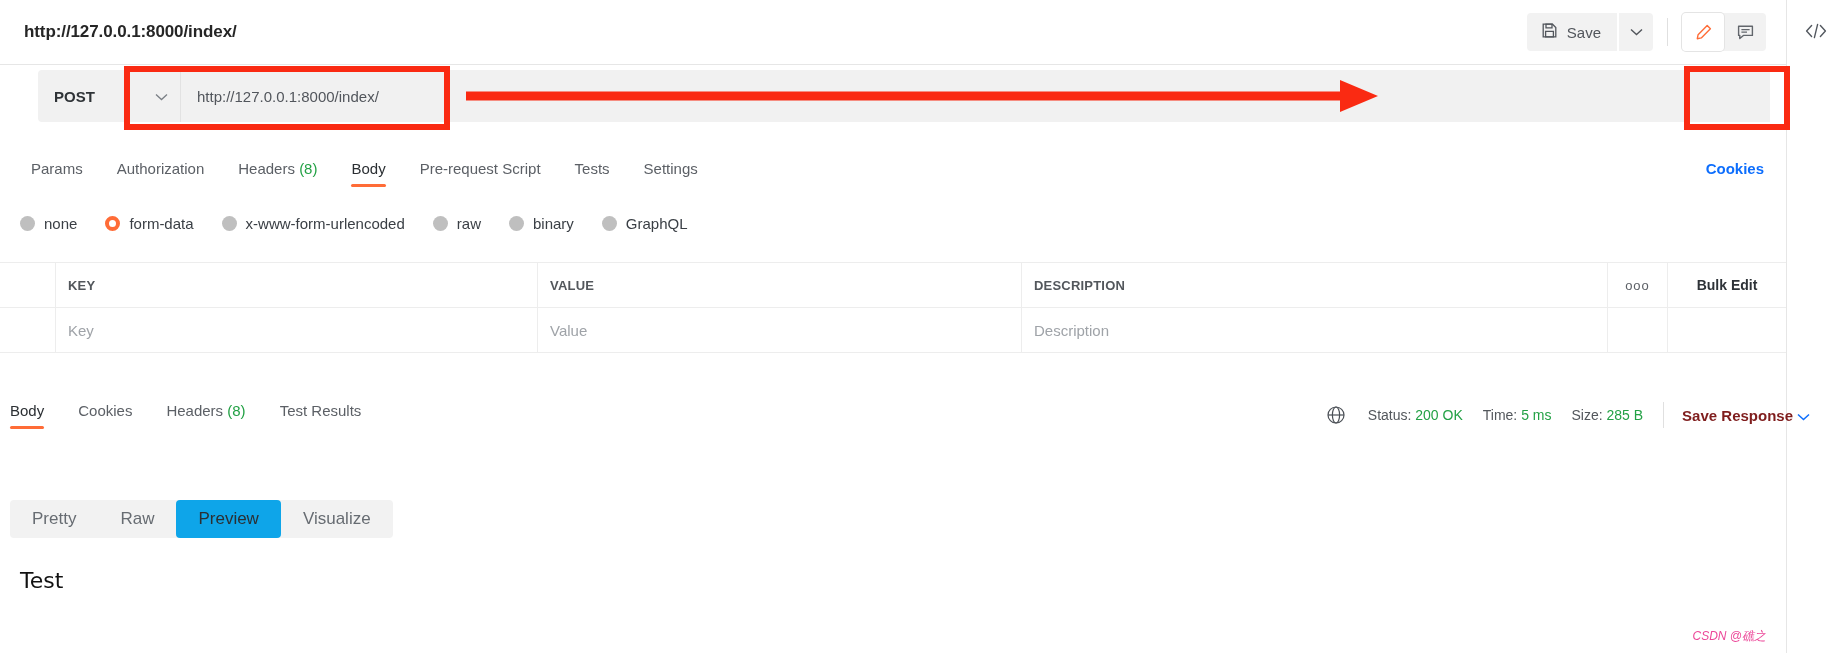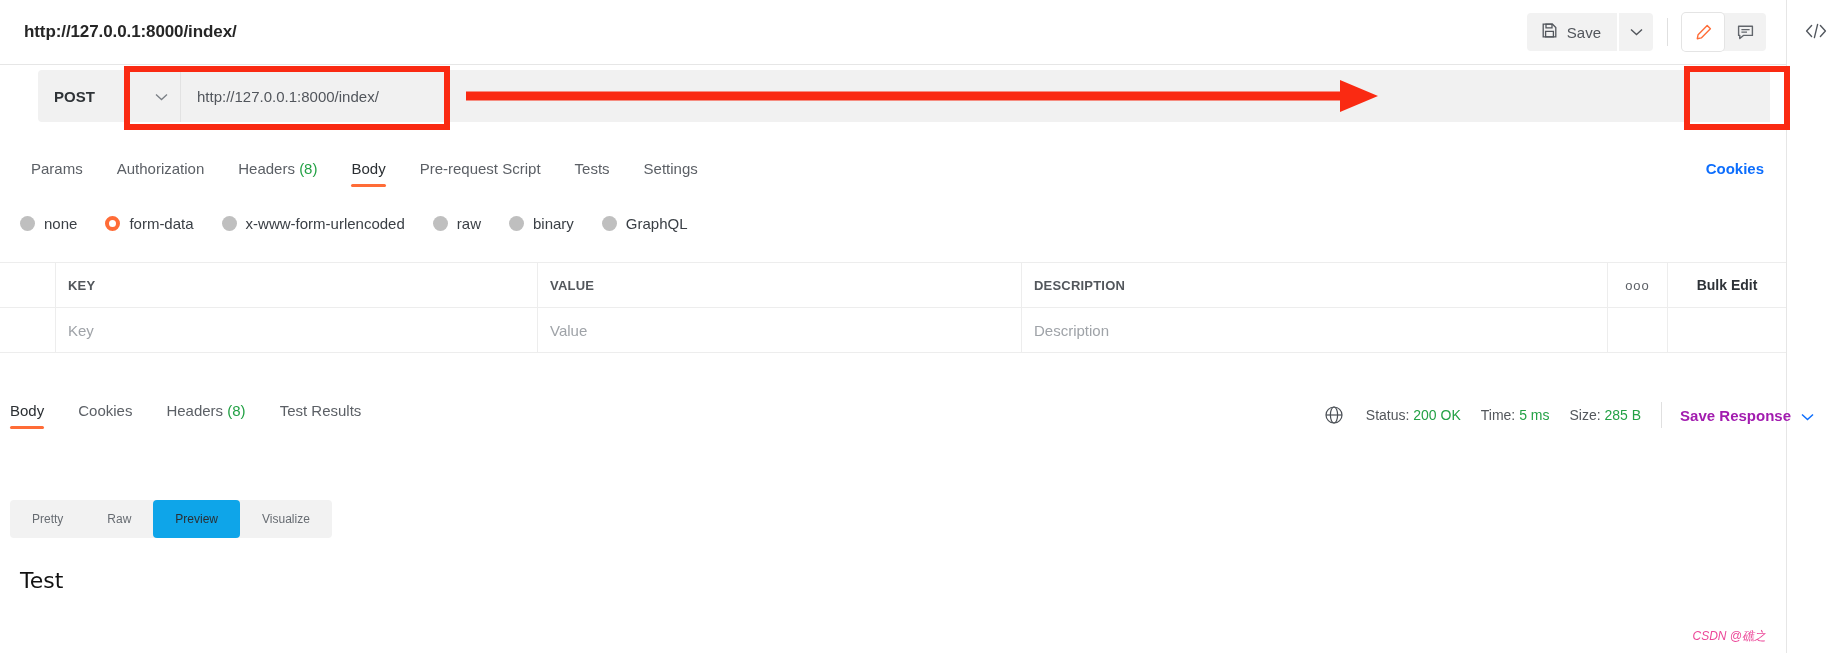--- a/index.html
+++ b/index.html
@@ -155,40 +155,40 @@
     font-size: 14px; font-weight: bold; color: #2e3338; cursor: pointer;
   }
   .col-head { font-size: 13px; font-weight: bold; color: #53575c; letter-spacing: 0.2px; }
   .ph { color: #9fa3a8; font-size: 15px; }
   .resp-tabs {
     position: absolute; left: 0; top: 402px; width: 1786px; height: 40px;
     display: flex; align-items: flex-start;
   }
   .resp-tabs .tab:first-child { margin-left: 10px; }
   .resp-status {
-    position: absolute; right: 8px; top: 402px; display: flex; align-items: center;
-    gap: 0; padding-right: 22px; font-size: 14px; color: #53575c;
+    position: absolute; right: 0; top: 402px; display: flex; align-items: center;
+    gap: 0; padding-right: 34px; font-size: 14px; color: #53575c;
   }
   .globe { margin-right: 22px; color: #4a4f55; display: flex; align-items: center; }
   .stat { margin-right: 20px; white-space: nowrap; }
   .stat b { font-weight: normal; color: #23a145; }
   .stat-sep { width: 1px; height: 26px; background: #e0e0e0; margin-right: 18px; }
   .save-resp {
-    font-size: 15px; font-weight: bold; color: #a21caf; cursor: pointer;
-    display: flex; align-items: flex-start; gap: 10px;
+    font-size: 15px; font-weight: bold; color: #7f1d1d; cursor: pointer;
+    display: flex; align-items: flex-start; gap: 4px;
   }
 
   
   .segmented {
     position: absolute; left: 10px; top: 500px; height: 38px;
     background: #f2f2f2; border-radius: 4px; display: flex; align-items: stretch;
   }
   .seg {
     padding: 0 22px; display: flex; align-items: center; justify-content: center;
-    font-size: 12px; color: #676c72; cursor: pointer; border-radius: 4px;
+    font-size: 17px; color: #676c72; cursor: pointer; border-radius: 4px;
   }
   .seg.active { background: #0ea5e9; color: #2b2f33; }
 
   
   .preview-body {
     position: absolute; left: 20px; top: 568px; font-size: 22px; color: #111;
     font-family: "DejaVu Sans", sans-serif;
   }
 
   .watermark {

